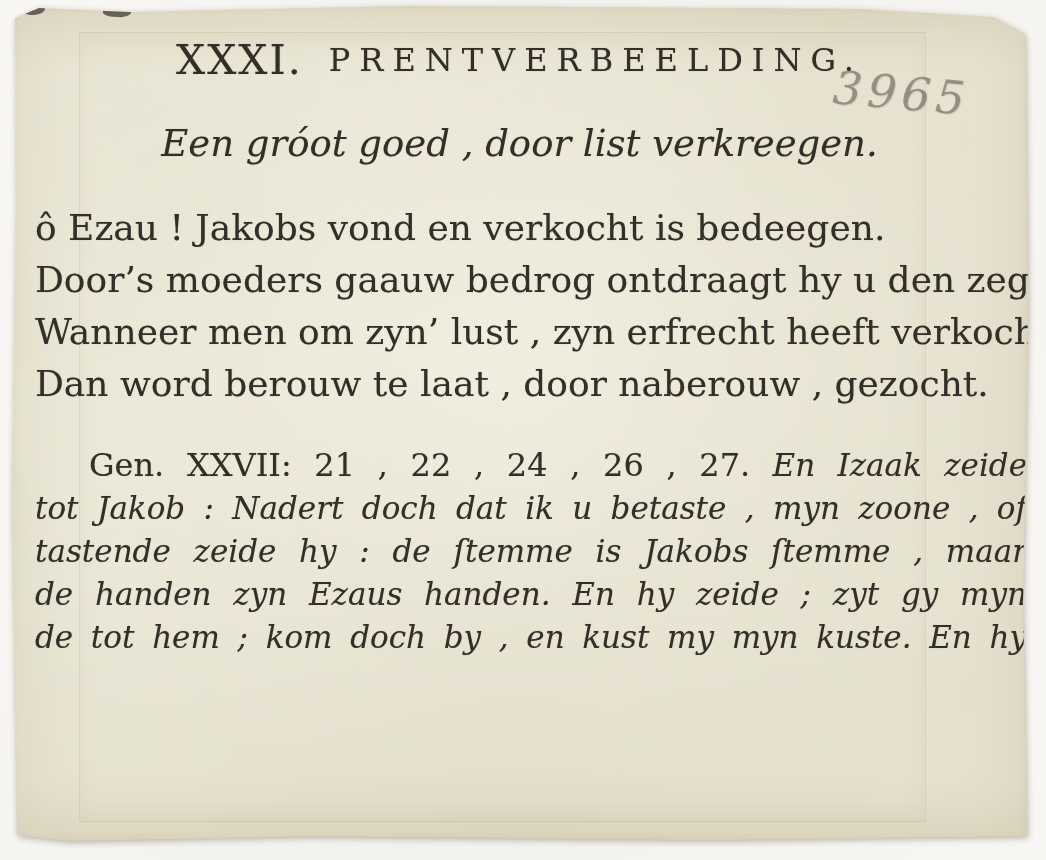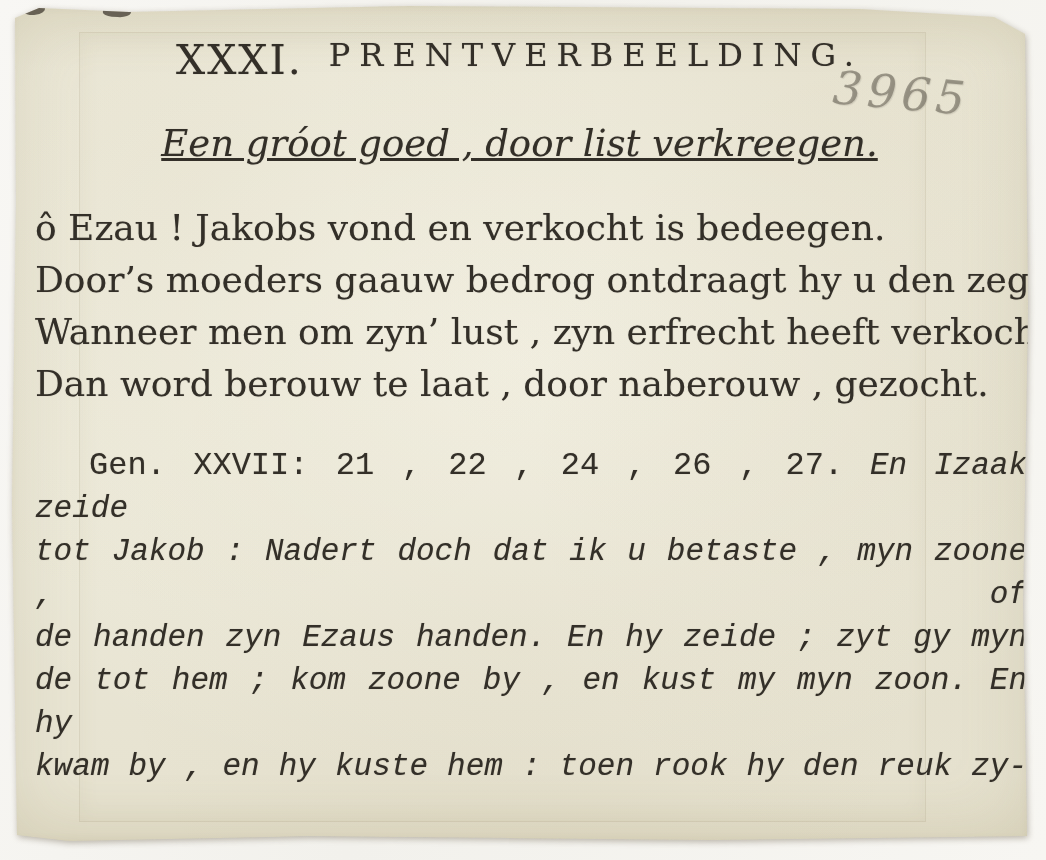--- a/index.html
+++ b/index.html
@@ -63,21 +63,21 @@
     border-radius: 0 10px 70% 50%;
     transform: rotate(4deg);
   }
   .title-row {
     position: absolute;
     top: 32px;
     left: 0;
     width: 100%;
     display: flex;
     justify-content: center;
-    align-items: flex-start;
+    align-items: center;
     gap: 26px;
     color: #332f28;
     text-shadow: 0 0 1px rgba(51,47,40,0.35);
     white-space: nowrap;
   }
   .title-numeral { font-size: 41px; letter-spacing: 2px; }
   .title-word { font-size: 32px; letter-spacing: 9px; }
   .pencil-number {
     position: absolute;
     left: 824px;
@@ -93,21 +93,20 @@
     position: absolute;
     top: 118px;
     left: 0;
     width: 100%;
     text-align: center;
     font-style: italic;
     font-size: 37px;
     color: #332f28;
     text-shadow: 0 0 1px rgba(51,47,40,0.3);
     white-space: nowrap;
-    text-decoration: underline;
   }
   .poem {
     position: absolute;
     left: 26px;
     top: 198px;
     width: 996px;
     font-size: 36px;
     line-height: 52px;
     color: #332f28;
     text-shadow: 0 0 1px rgba(51,47,40,0.3);
@@ -120,21 +119,20 @@
     width: 992px;
     font-style: italic;
     font-size: 31px;
     line-height: 43px;
     color: #332f28;
     text-shadow: 0 0 1px rgba(51,47,40,0.3);
   }
   .s-line {
     text-align: justify;
     text-align-last: justify;
-    font-family: Liberation Mono, monospace;
   }
   .s-line.first { text-indent: 54px; }
   .s-line.last { text-align-last: left; }
   .ref {
     font-style: normal;
     font-size: 32px;
   }
 </style>
 </head>
 <body>
@@ -158,19 +156,19 @@
     <div class="poem">
       <div class="p-line">ô Ezau ! Jakobs vond en verkocht is bedeegen.</div>
       <div class="p-line">Door’s moeders gaauw bedrog ontdraagt hy u den zegen ,</div>
       <div class="p-line">Wanneer men om zyn’ lust , zyn erfrecht heeft verkocht ,</div>
       <div class="p-line">Dan word berouw te laat , door naberouw , gezocht.</div>
     </div>
 
     <div class="scripture">
       <div class="s-line first"><span class="ref">Gen. XXVII: 21 , 22 , 24 , 26 , 27.</span> <span>En Izaak zeide</span></div>
       <div class="s-line">tot Jakob : Nadert doch dat ik u betaste , myn zoone , of</div>
+      <div class="s-line">tastende zeide hy : de ſtemme is Jakobs ſtemme , maar</div>
       <div class="s-line">de handen zyn Ezaus handen. En hy zeide ; zyt gy myn</div>
-      <div class="s-line">de tot hem ; kom zoone by , en kust my myn zoon.  En hy</div>
-      <div class="s-line">kwam by , en hy kuste hem : toen rook hy den reuk zy-</div>
+      <div class="s-line">de tot hem ; kom doch by , en kust my myn kuste.  En hy</div>
     </div>
 
   </div>
 </div>
 
 </body></html>

